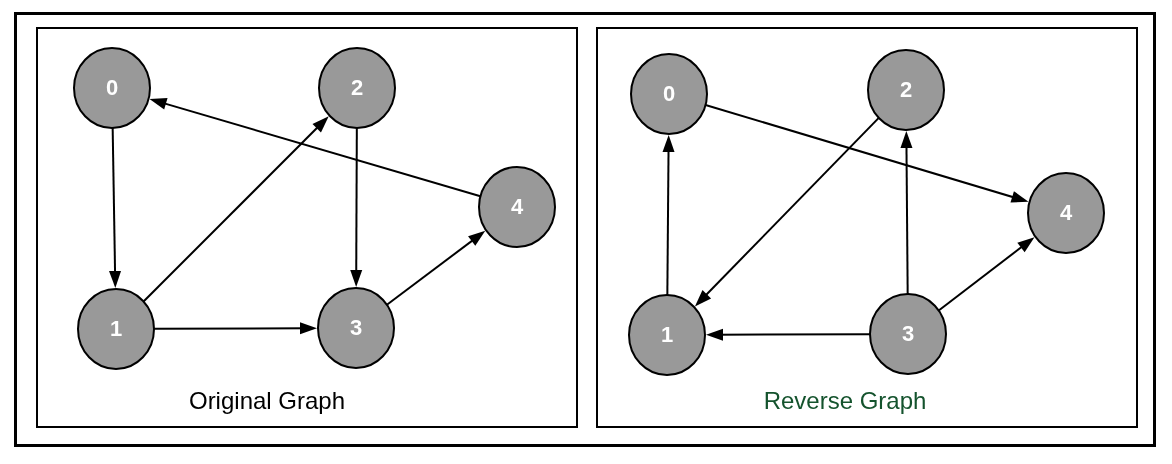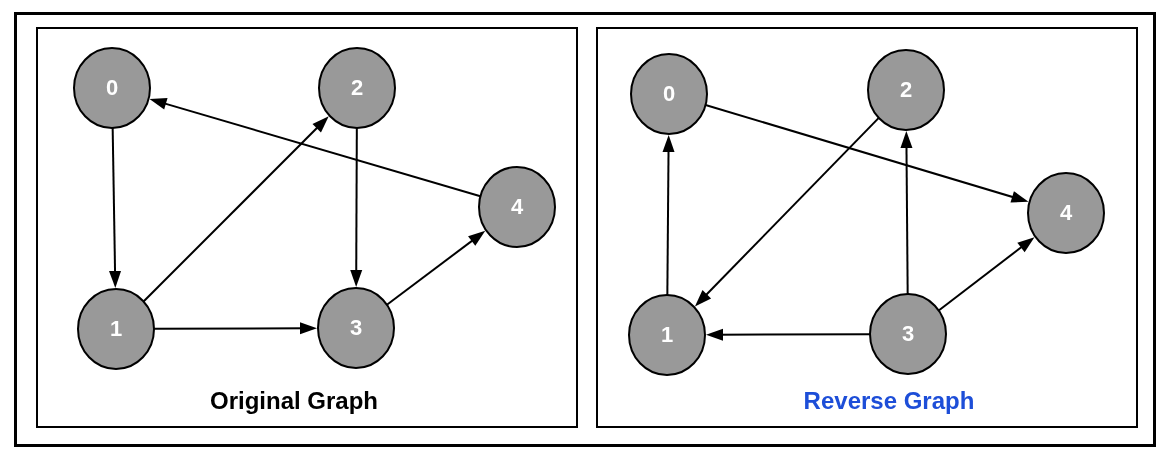--- a/index.html
+++ b/index.html
@@ -5,21 +5,21 @@
   html,body{margin:0;padding:0;background:#ffffff;}
   #canvas{position:relative;width:1172px;height:464px;background:#ffffff;overflow:hidden;
           font-family:"Liberation Sans",sans-serif;}
   .outer-border{position:absolute;left:14px;top:12px;width:1136px;height:429px;
                 border:3px solid #000;background:#fff;}
   .panel{position:absolute;top:27px;width:538px;height:397px;border:2px solid #000;background:#fff;}
   .panel.left{left:36px;}
   .panel.right{left:596px;}
   .panel svg{position:absolute;left:0;top:0;width:538px;height:397px;}
   .panel-title{position:absolute;top:358px;transform:translateX(-50%);
-               font-weight:bold;font-size:24px;color:#000;white-space:nowrap;margin-left:27px;}
+               font-weight:normal;font-size:24px;color:#000;white-space:nowrap;}
   .node-label{font-family:"Liberation Sans",sans-serif;font-weight:bold;font-size:22px;
               fill:#ffffff;text-anchor:middle;}
 </style>
 </head>
 <body>
 
 <div id="canvas">
   <div class="outer-border"></div>
 
   <div class="panel left">
@@ -112,15 +112,15 @@
         </g>
         <g>
           <ellipse cx="310" cy="305" rx="38" ry="40" fill="#999999" stroke="#000000" stroke-width="2"></ellipse>
           <text x="310" y="305" dy="0.3em" class="node-label">3</text>
         </g>
         <g>
           <ellipse cx="468" cy="184" rx="38" ry="40" fill="#999999" stroke="#000000" stroke-width="2"></ellipse>
           <text x="468" y="184" dy="0.3em" class="node-label">4</text>
         </g>
       </svg>
-    <div class="panel-title" style="left: 264px; color: #1d4ed8;">Reverse Graph</div>
+    <div class="panel-title" style="left: 247px; color: #14532d;">Reverse Graph</div>
   </div>
 </div>
 
 </body></html>

